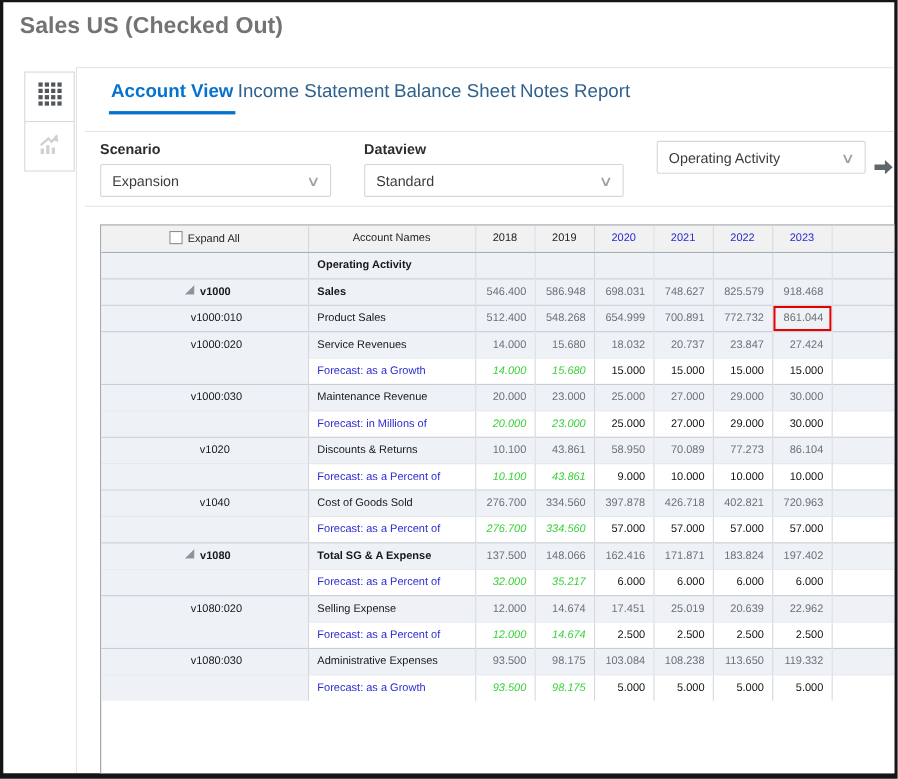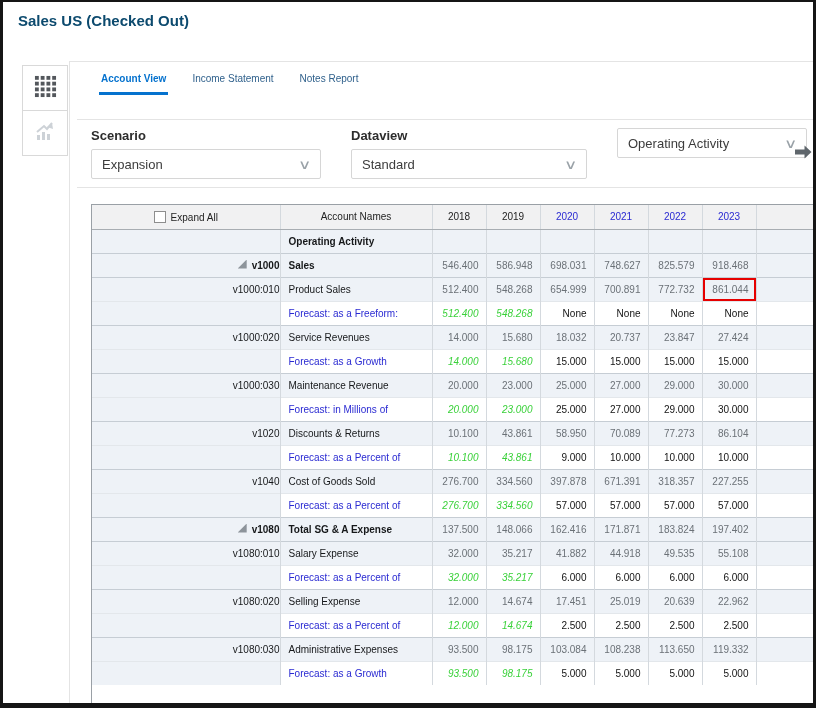--- a/index.html
+++ b/index.html
@@ -4,65 +4,65 @@
 <style>
   * { box-sizing: border-box; }
   html,body { margin:0; padding:0; }
   body {
     width:816px; height:708px; position:relative; overflow:hidden;
     background:#ffffff;
     border:2px solid #151515; border-left-width:3px; border-right-width:3px; border-bottom-width:5px;
     font-family:"Liberation Sans", sans-serif;
     -webkit-font-smoothing:antialiased;
   }
-  .page-title { position:absolute; left:15px; top:10px; font-size:15px; font-weight:bold; color:#0c4a6e; }
+  .page-title { position:absolute; left:15px; top:10px; font-size:21px; font-weight:bold; color:#737373; }
 
   .hline { position:absolute; height:1px; background:#e4e4e4; }
   #line-top { left:66px; top:59px; right:0; }
   #line-f1 { left:74px; top:117px; right:0; }
   #line-f2 { left:74px; top:185px; right:0; }
   .vline { position:absolute; left:66px; top:59px; width:1px; bottom:0; background:#e4e4e4; }
 
   .side-btn { position:absolute; left:19px; width:46px; height:46px; background:#fff;
     border:1px solid #d9d9d9; display:flex; align-items:center; justify-content:center; cursor:pointer; }
   #btn-grid { top:63px; }
   #btn-chart { top:108px; }
 
-  .tab-bar { position:absolute; left:96px; top:71px; display:flex; gap:22px; font-size:10px; }
+  .tab-bar { position:absolute; left:96px; top:71px; display:flex; font-size:17px; }
   .tab { color:#30618c; padding:0 2px 8px 2px; cursor:pointer; white-space:nowrap; }
   .tab.active { color:var(--accent); font-weight:bold; border-bottom:3px solid var(--accent); }
 
   .filters { position:absolute; left:88px; top:126px; display:flex; }
   .filter { margin-right:30px; }
   .filter-label { font-weight:bold; font-size:13px; color:#2d2d2d; margin-bottom:6px; }
   .sel { height:30px; border:1px solid #d6d6d6; border-radius:2px; background:#fff;
     display:flex; align-items:center; justify-content:space-between;
     padding:0 10px; font-size:13px; color:#3c3c3c; cursor:pointer; }
-  .filter:nth-child(1) .sel { width:230px; }
+  .filter:nth-child(1) .sel { width:210px; }
   .filter:nth-child(2) .sel { width:236px; }
   .filter:nth-child(3) .sel { width:190px; }
   .chev { color:#9aa2a8; font-size:13px; margin-left:8px; transform:scaleX(1.4); }
 
   .go-arrow { position:absolute; left:789px; top:139px; cursor:pointer; }
 
   .grid-wrap { position:absolute; left:88px; top:202px; width:723px; height:500px;
     border:1px solid #9aa0a6; overflow:hidden; background:#fff; }
   table { border-collapse:collapse; table-layout:fixed; width:721px; font-size:10px; }
   th, td { height:24px; padding:0; border-right:1px solid #d4d9de; overflow:hidden; white-space:nowrap; }
   th { background:#f1f1f2; border-bottom:1px solid #a8adb2; font-weight:normal; color:#232323; text-align:center; }
   th.year-link { color:var(--link); cursor:pointer;margin-left:17px; }
   .th-expand { text-align:center; }
   .cb { display:inline-block; width:12px; height:12px; border:1px solid #8e8e8e; background:#fff;
     vertical-align:-2px; margin-right:5px; cursor:pointer; }
 
   tr.account td, tr.group td { background:#eef2f7; border-top:1px solid #c6cdd4; }
   tr.forecast td { background:#ffffff; border-top:1px solid #e3e7eb; }
   tr.forecast td.code { background:#eef2f7; }
 
-  td.code { padding-left:8px; color:#16181a; text-align:right; }
+  td.code { padding-left:8px; color:#16181a; text-align:center; }
   td.code.parent { padding-left:6px; }
   td.code.child  { padding-left:22px; }
   td.code.leaf   { padding-left:19px; }
   .tri { display:inline-block; width:9px; height:9px; background:#8d949b; margin-right:5px;
     clip-path:polygon(100% 0, 100% 100%, 0 100%); cursor:pointer; }
 
   td.name { padding-left:8px; color:#16181a; }
   .bold { font-weight:bold; }
   td.name.link span { color:var(--link); cursor:pointer; }
 
@@ -114,20 +114,21 @@
       </g>
       <path d="M4 13 L11 7 L14 10 L19 4" stroke="#cdd2d7" stroke-width="2" fill="none"></path>
       <polygon points="20,3 21,9 15,7" fill="#cdd2d7" transform="translate(-1,1)"></polygon>
     </svg>
   </span>
 </div>
 
 <div class="tab-bar">
     <div class="tab active">Account View</div>
     <div class="tab">Income Statement</div>
+    <div class="tab">Balance Sheet</div>
     <div class="tab">Notes Report</div>
   </div>
 
 <div id="line-f1" class="hline"></div>
 <div class="filters">
     <div class="filter">
       <div class="filter-label">Scenario</div>
       <div class="sel">
         <span>Expansion</span>
         <span class="chev">∨</span>
@@ -209,31 +210,20 @@
           <td class="code child"><span>v1000:010</span></td>
           <td class="name"><span>Product Sales</span></td>
           <td class="val v-gray">512.400</td>
           <td class="val v-gray">548.268</td>
           <td class="val v-gray">654.999</td>
           <td class="val v-gray">700.891</td>
           <td class="val v-gray">772.732</td>
           <td class="val v-gray hl">861.044</td>
           <td class="end"></td>
         </tr>
-        <tr class="forecast">
-          <td class="code "></td>
-          <td class="name link"><span>Forecast: as a Freeform:</span></td>
-          <td class="val v-green">512.400</td>
-          <td class="val v-green">548.268</td>
-          <td class="val v-black">None</td>
-          <td class="val v-black">None</td>
-          <td class="val v-black">None</td>
-          <td class="val v-black">None</td>
-          <td class="end"></td>
-        </tr>
         <tr class="account">
           <td class="code child"><span>v1000:020</span></td>
           <td class="name"><span>Service Revenues</span></td>
           <td class="val v-gray">14.000</td>
           <td class="val v-gray">15.680</td>
           <td class="val v-gray">18.032</td>
           <td class="val v-gray">20.737</td>
           <td class="val v-gray">23.847</td>
           <td class="val v-gray">27.424</td>
           <td class="end"></td>
@@ -292,23 +282,23 @@
           <td class="val v-black">10.000</td>
           <td class="val v-black">10.000</td>
           <td class="end"></td>
         </tr>
         <tr class="account">
           <td class="code leaf"><span>v1040</span></td>
           <td class="name"><span>Cost of Goods Sold</span></td>
           <td class="val v-gray">276.700</td>
           <td class="val v-gray">334.560</td>
           <td class="val v-gray">397.878</td>
-          <td class="val v-gray">671.391</td>
-          <td class="val v-gray">318.357</td>
-          <td class="val v-gray">227.255</td>
+          <td class="val v-gray">426.718</td>
+          <td class="val v-gray">402.821</td>
+          <td class="val v-gray">720.963</td>
           <td class="end"></td>
         </tr>
         <tr class="forecast">
           <td class="code "></td>
           <td class="name link"><span>Forecast: as a Percent of</span></td>
           <td class="val v-green">276.700</td>
           <td class="val v-green">334.560</td>
           <td class="val v-black">57.000</td>
           <td class="val v-black">57.000</td>
           <td class="val v-black">57.000</td>
@@ -319,31 +309,20 @@
           <td class="code parent"><span class="tri"></span><span class="bold">v1080</span></td>
           <td class="name bold"><span>Total SG &amp; A Expense</span></td>
           <td class="val v-gray">137.500</td>
           <td class="val v-gray">148.066</td>
           <td class="val v-gray">162.416</td>
           <td class="val v-gray">171.871</td>
           <td class="val v-gray">183.824</td>
           <td class="val v-gray">197.402</td>
           <td class="end"></td>
         </tr>
-        <tr class="account">
-          <td class="code child"><span>v1080:010</span></td>
-          <td class="name"><span>Salary Expense</span></td>
-          <td class="val v-gray">32.000</td>
-          <td class="val v-gray">35.217</td>
-          <td class="val v-gray">41.882</td>
-          <td class="val v-gray">44.918</td>
-          <td class="val v-gray">49.535</td>
-          <td class="val v-gray">55.108</td>
-          <td class="end"></td>
-        </tr>
         <tr class="forecast">
           <td class="code "></td>
           <td class="name link"><span>Forecast: as a Percent of</span></td>
           <td class="val v-green">32.000</td>
           <td class="val v-green">35.217</td>
           <td class="val v-black">6.000</td>
           <td class="val v-black">6.000</td>
           <td class="val v-black">6.000</td>
           <td class="val v-black">6.000</td>
           <td class="end"></td>

